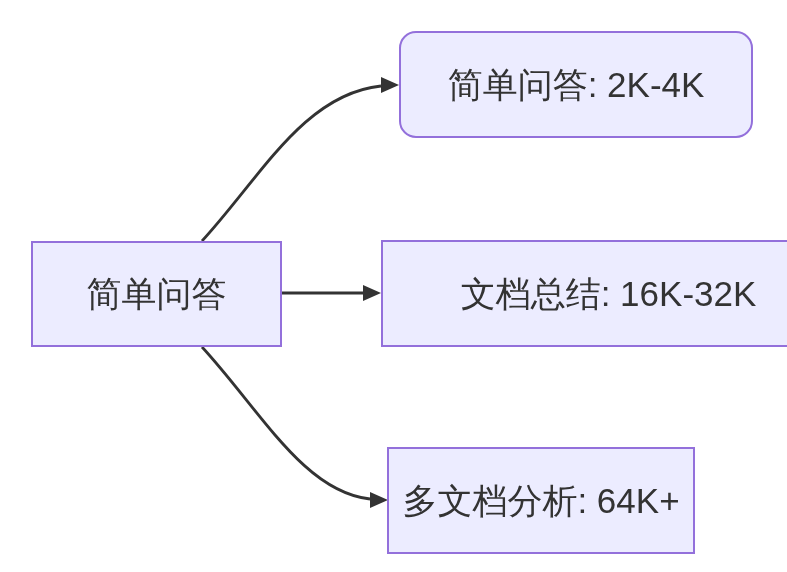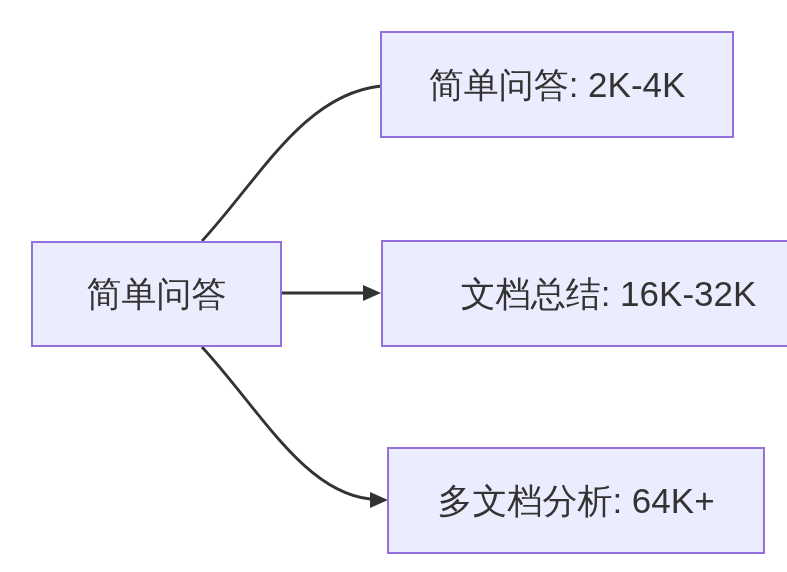--- a/index.html
+++ b/index.html
@@ -40,23 +40,23 @@
     display: flex;
     align-items: center;
     justify-content: center;
     color: #333333;
     font-size: 35px;
     line-height: 1.2;
     white-space: nowrap;
     text-align: center;
   }
   .node-task-type        { left: 31px;  top: 241px; width: 251px; height: 106px; }
-  .node-simple-qa        { left: 380px; top: 31px;  width: 354px; height: 107px; }
+  .node-simple-qa        { left: 399px; top: 31px;  width: 354px; height: 107px; border-radius: 17px; }
   .node-doc-summary      { left: 381px; top: 240px; width: 455px; height: 107px; }
-  .node-multi-doc        { left: 387px; top: 447px; width: 378px; height: 107px; }
+  .node-multi-doc        { left: 387px; top: 447px; width: 308px; height: 107px; }
 </style>
 </head>
 <body>
 
 <div class="canvas">
 
   <svg class="edges-layer" viewBox="0 0 787 572" xmlns="http://www.w3.org/2000/svg">
 
     <g>
       <path class="edge-path" d="M202,241 C260,178 304,94 381,86"></path>

